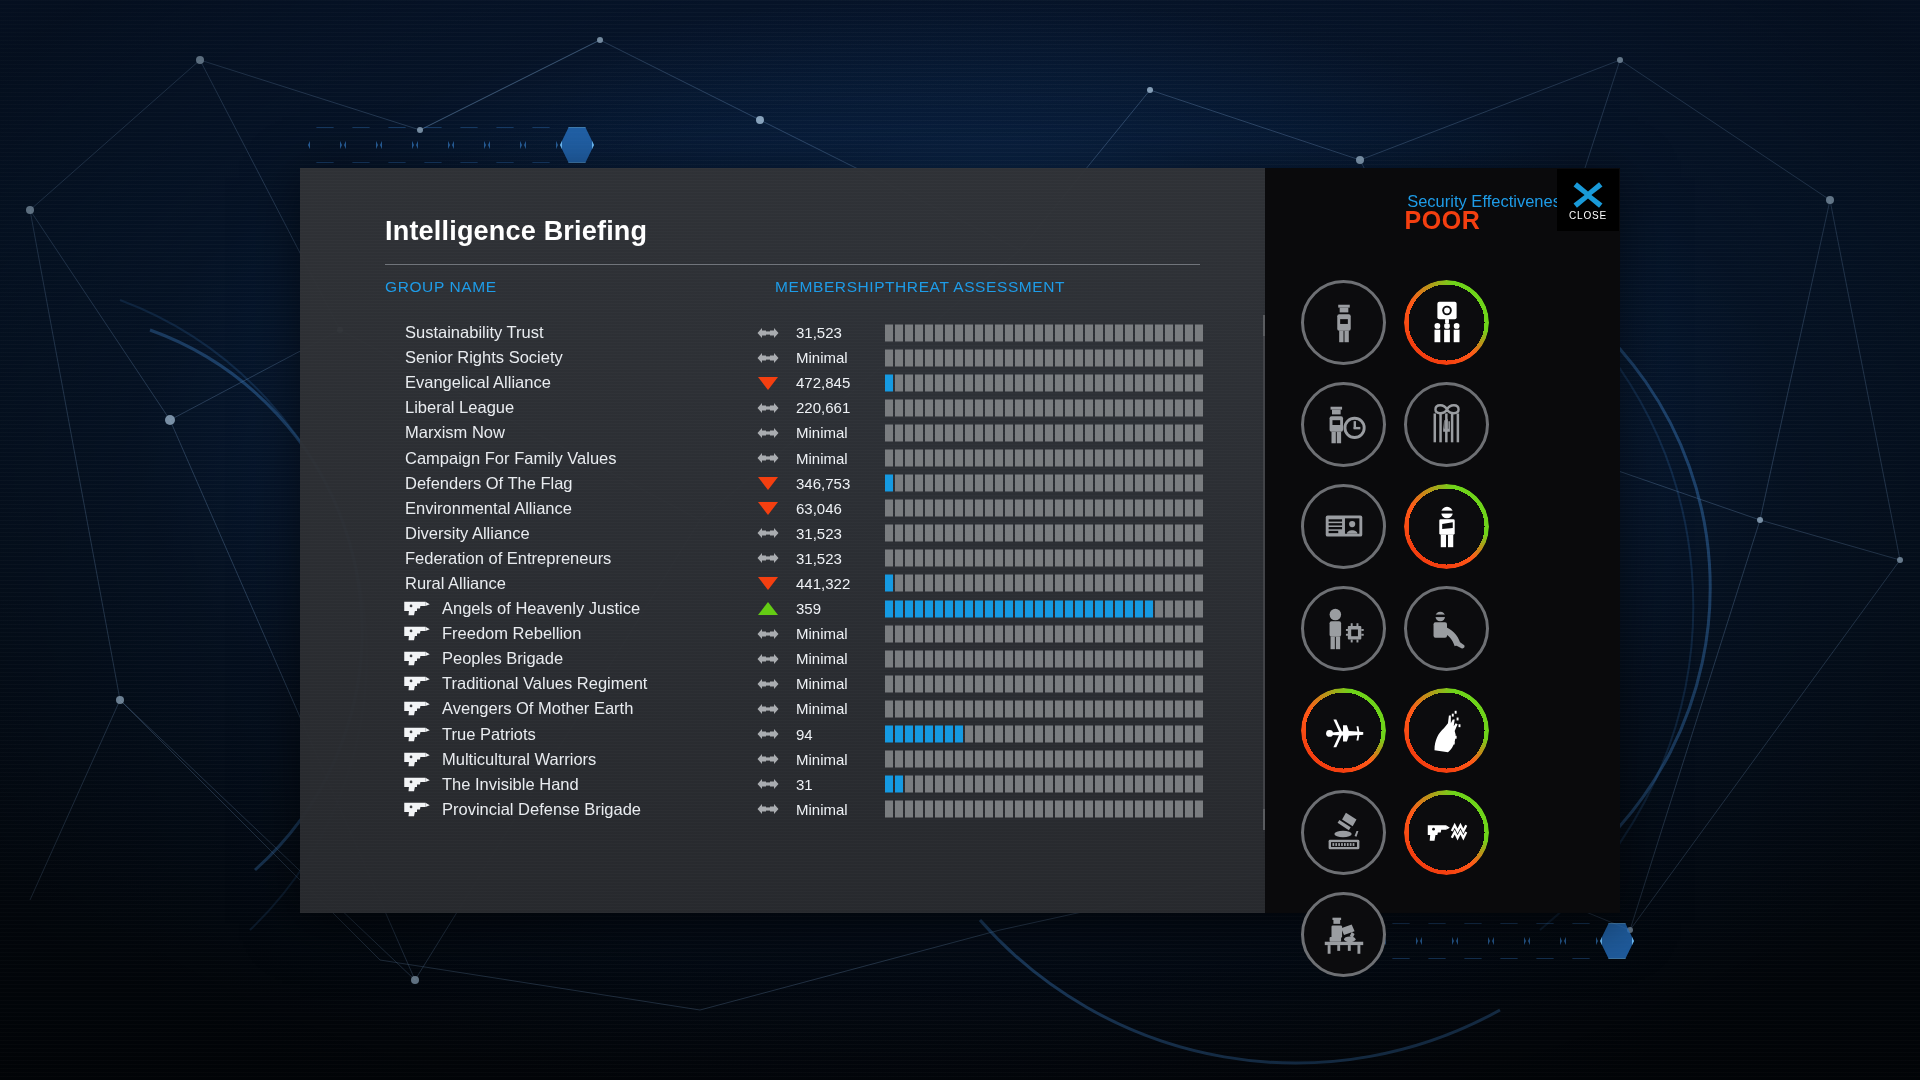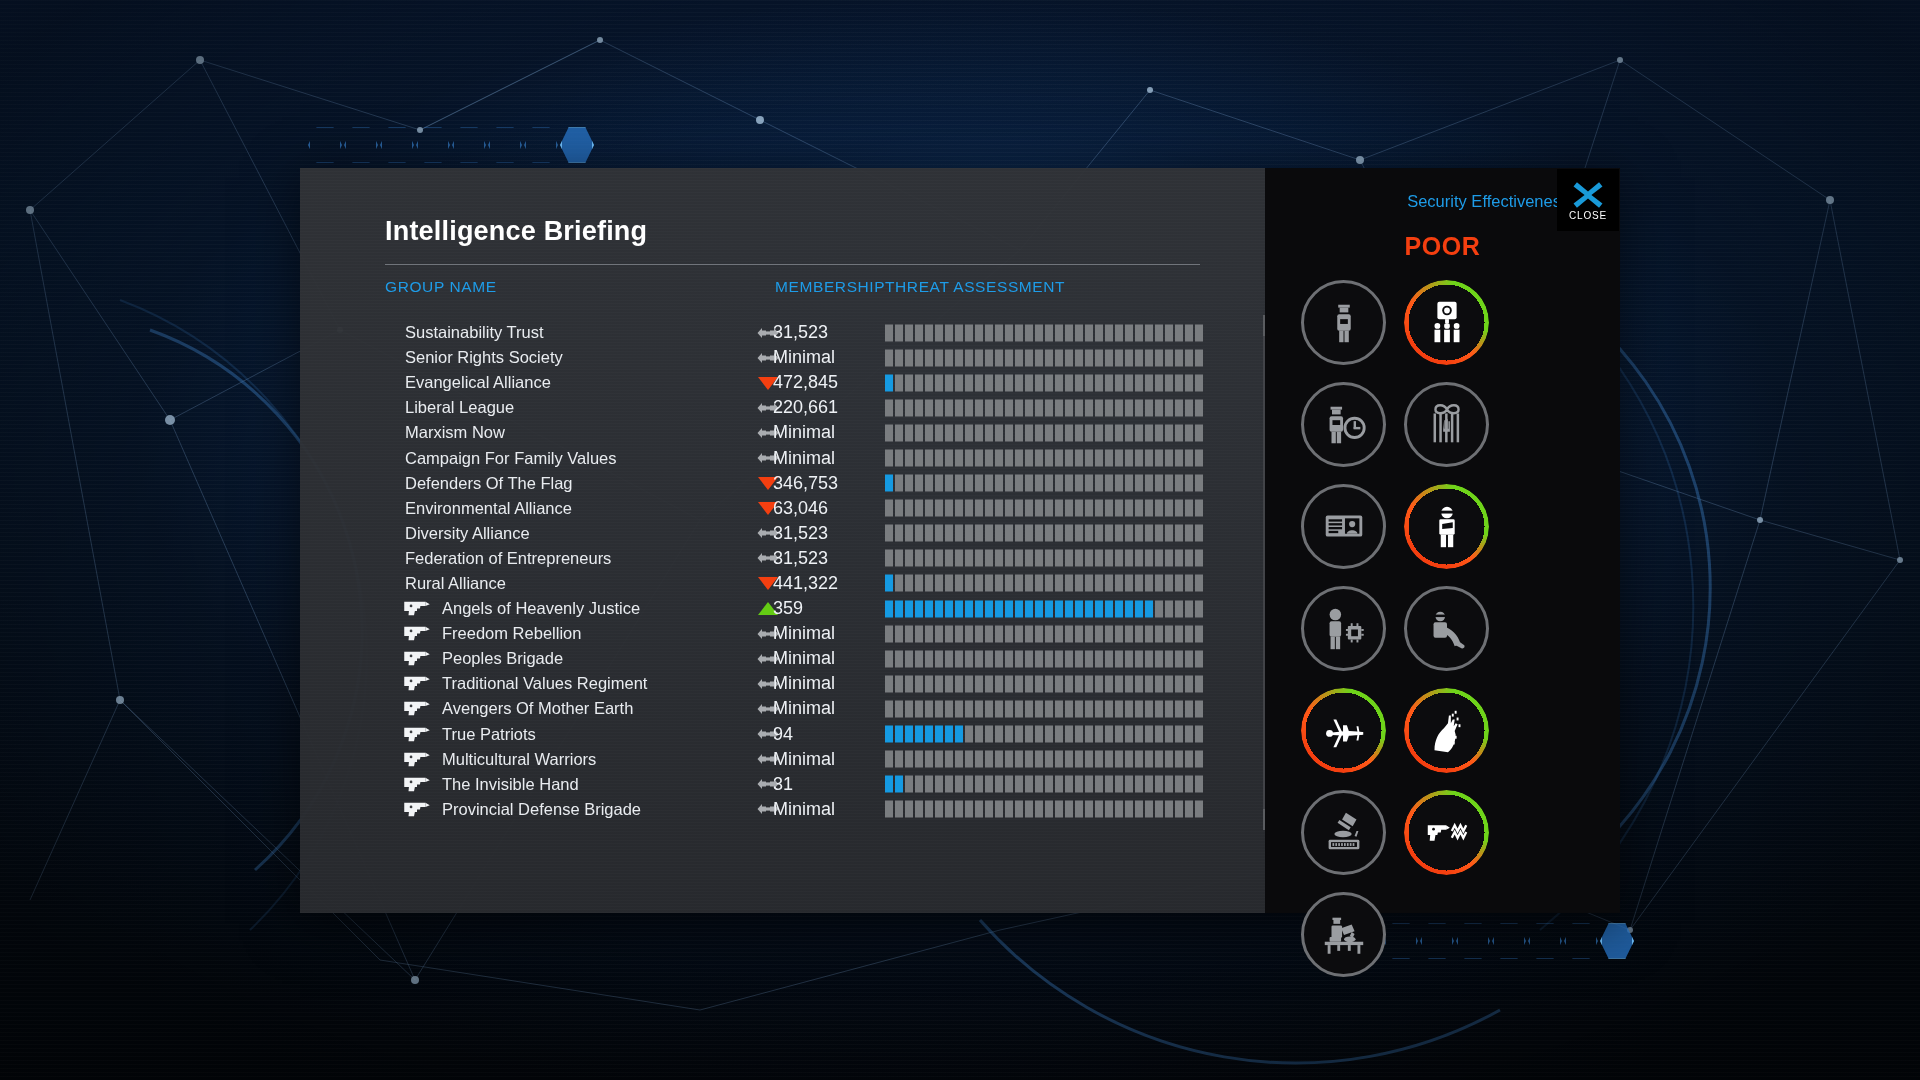--- a/index.html
+++ b/index.html
@@ -145,23 +145,23 @@
     width: 28px; height: 17px;
   }
   .row .trend {
     position: absolute;
     left: 372px; top: 50%;
     transform: translateY(-50%);
     width: 22px; height: 16px;
   }
   .row .memb {
     position: absolute;
-    left: 388px;
+    left: 411px;
     color: #eef1f5;
-    font-size: 18px;
+    font-size: 15px;
     white-space: nowrap;
   }
   .row .bar {
     position: absolute;
     left: 500px; top: 50%;
     transform: translateY(-50%);
     width: 318px; height: 17px;
     display: flex;
     gap: 1.6px;
   }
@@ -194,21 +194,21 @@
   .sec-label {
     position: absolute;
     top: 24px; left: 0; width: 100%;
     text-align: center;
     color: #1e9ce8;
     font-size: 16.5px;
     margin-left: 48px;
   }
   .sec-value {
     position: absolute;
-    top: 64px; left: 0; width: 100%;
+    top: 38px; left: 0; width: 100%;
     text-align: center;
     color: #f43f10;
     font-size: 25px;
     font-weight: bold;
     letter-spacing: 0.6px;
   }
 
   .close-btn {
     position: absolute;
     right: 1px; top: 1px;

